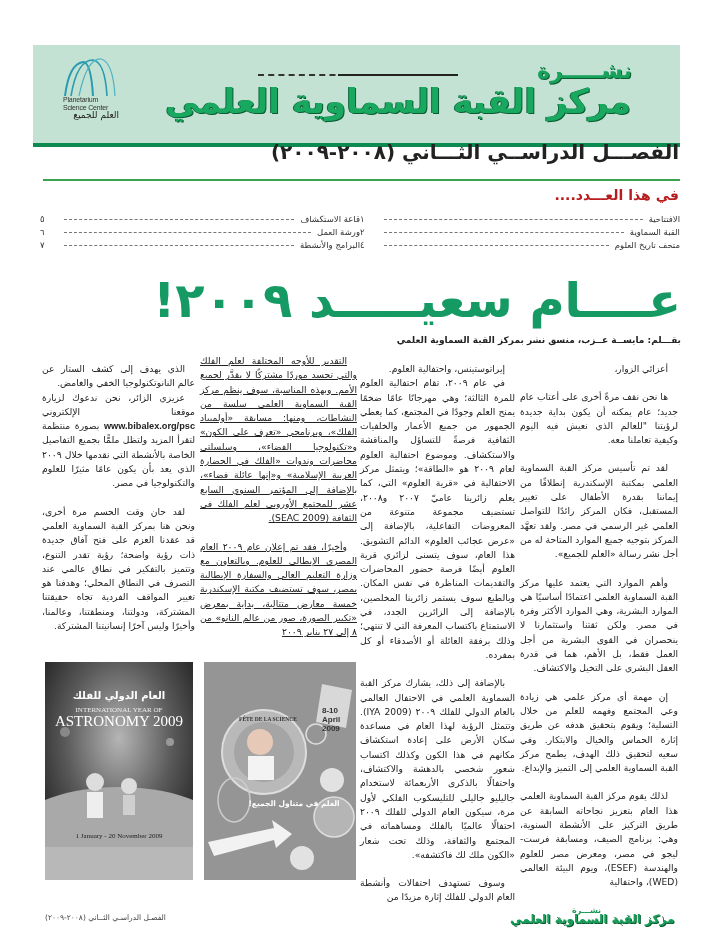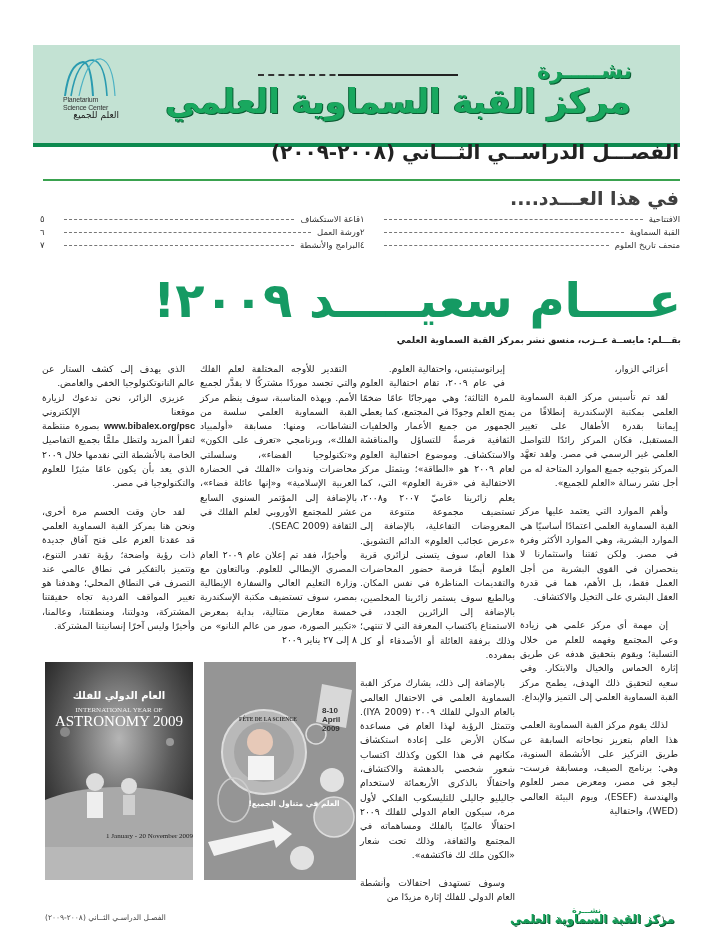--- a/index.html
+++ b/index.html
@@ -9,35 +9,35 @@
   .logo { position:absolute; left:55px; top:58px; width:70px; height:70px; }
   .logo svg { position:absolute; left:6px; top:0; }
   .logo .lt1 { position:absolute; left:8px; top:38px; font-family:"Liberation Sans", sans-serif; font-size:7px; color:#333; line-height:8px; letter-spacing:-0.2px; }
   .logo .lt2 { position:absolute; left:4px; top:52px; font-size:9px; color:#222; direction:rtl; width:60px; }
   .mast-small { position:absolute; right:81px; top:58px; font-size:22px; font-weight:bold; color:#17a35c; direction:rtl; letter-spacing:1px; text-shadow:1px 1px 0 #0b5c33; }
   .mast-dots { position:absolute; left:258px; top:74px; width:200px; height:2px; border-top:2px dashed #333; }
   .mast-dots2 { position:absolute; left:338px; top:74px; width:120px; height:2px; background:#222; }
   .mast-big { position:absolute; right:82px; top:80px; font-size:34px; font-weight:bold; color:#19a85f; direction:rtl; letter-spacing:0.5px; text-shadow:1px 1px 0 #0b5c33, -1px 0 0 #0e6a3d; line-height:42px; }
   .semester { position:absolute; right:34px; top:140px; font-size:20px; font-weight:bold; color:#222; direction:rtl; }
   .semester-rule { position:absolute; left:43px; top:179px; width:637px; height:2px; background:#3aa24f; }
-  .toc-title { position:absolute; right:34px; top:187px; font-size:19px; font-weight:bold; direction:rtl; color:#404040; }
+  .toc-title { position:absolute; right:34px; top:187px; font-size:14px; font-weight:bold; direction:rtl; color:#b91c1c; }
   .toc { position:absolute; left:40px; top:212px; width:640px; direction:rtl; font-size:8.5px; color:#333; }
   .toc-row { height:13px; display:flex; flex-direction:row; }
   .toc-cell { width:320px; display:flex; flex-direction:row; align-items:center; padding-right:0; }
   .toc-cell .lbl { white-space:nowrap; }
   .toc-cell .dots { flex:1; border-bottom:1px dashed #777; margin:0 6px; height:0; position:relative; top:1px; }
   .toc-cell .pg { width:18px; text-align:left; }
   .headline { position:absolute; right:32px; top:270px; font-size:48px; font-weight:bold; color:#159a63; direction:rtl; line-height:60px; letter-spacing:2px; }
   .byline { position:absolute; right:32px; top:335px; font-size:9px; color:#222; direction:rtl; font-weight:bold; }
   .col { position:absolute; direction:rtl; text-align:justify; font-size:9.2px; line-height:14.3px; color:#222; }
   .col p { margin:0 0 14px 0; text-indent:10px; }
   .col p.nogap { margin-bottom:0; }
   .col1 { left:520px; top:362px; width:158px; }
   .col2 { left:360px; top:362px; width:155px; }
-  .col3 { left:200px; top:362px; width:157px; }
+  .col3 { left:200px; top:354px; width:157px;text-decoration:underline; }
   .col4 { left:42px; top:362px; width:153px; }
   .url { font-family:"Liberation Sans", sans-serif; font-weight:bold; direction:ltr; unicode-bidi:embed; }
   .poster { position:absolute; background:#8a8a8a; overflow:hidden; }
   .poster1 { left:45px; top:662px; width:148px; height:218px; background:#ef4444; }
   .poster2 { left:204px; top:662px; width:152px; height:218px; background:#959595; }
   .footer-logo-small { position:absolute; left:548px; top:906px; font-size:8px; font-weight:bold; color:#1a9a55; direction:rtl;margin-left:24px; }
   .footer-logo { position:absolute; left:510px; top:912px; font-size:12px; font-weight:bold; color:#16a05a; direction:rtl; text-shadow:1px 1px 0 #0b5c33; }
   .footer-page { position:absolute; left:661px; top:914px; font-size:9px; color:#333; }
   .footer-issue { position:absolute; left:45px; top:913px; font-size:7.5px; color:#444; direction:rtl; }
 </style>
@@ -106,20 +106,21 @@
         <span class="pg">٧</span>
     </div>
   </div>
 </div>
 
 <div class="headline">عــــام سعيـــــد ٢٠٠٩!</div>
 <div class="byline">بقـــلم: مايســة عــزب، منسق نشر بمركز القبة السماوية العلمي</div>
 
 <div class="col col1">
   <p>أعزائي الزوار،</p>
+  <p>ها نحن نقف مرةً أخرى على أعتاب عام جديد؛ عام يمكنه أن يكون بداية جديدة لرؤيتنا "للعالم الذي نعيش فيه اليوم وكيفية تعاملنا معه.</p>
   <p>لقد تم تأسيس مركز القبة السماوية العلمي بمكتبة الإسكندرية إنطلاقًا من إيماننا بقدرة الأطفال على تغيير المستقبل، فكان المركز رائدًا للتواصل العلمي غير الرسمي في مصر. ولقد تعهَّد المركز بتوجيه جميع الموارد المتاحة له من أجل نشر رسالة «العلم للجميع».</p>
   <p>وأهم الموارد التي يعتمد عليها مركز القبة السماوية العلمي اعتمادًا أساسيًا هي الموارد البشرية، وهي الموارد الأكثر وفرة في مصر. ولكن ثقتنا واستثمارنا لا ينحصران في القوى البشرية من أجل العمل فقط، بل الأهم، هما في قدرة العقل البشري على التخيل والاكتشاف.</p>
   <p>إن مهمة أي مركز علمي هي زيادة وعي المجتمع وفهمه للعلم من خلال التسلية؛ ويقوم بتحقيق هدفه عن طريق إثارة الحماس والخيال والابتكار. وفي سعيه لتحقيق ذلك الهدف، يطمح مركز القبة السماوية العلمي إلى التميز والإبداع.</p>
   <p>لذلك يقوم مركز القبة السماوية العلمي هذا العام بتعزيز نجاحاته السابقة عن طريق التركيز على الأنشطة السنوية، وهي: برنامج الصيف، ومسابقة فرست-ليجو في مصر، ومعرض مصر للعلوم والهندسة (ESEF)، ويوم البيئة العالمي (WED)، واحتفالية</p>
 </div>
 
 <div class="col col2">
   <p class="nogap">إيراتوستينس، واحتفالية العلوم.</p>
   <p>في عام ٢٠٠٩، تقام احتفالية العلوم للمرة الثالثة؛ وهي مهرجانًا عامًا ضخمًا يمنح العلم وجودًا في المجتمع، كما يعطي الجمهور من جميع الأعمار والخلفيات الثقافية فرصةً للتساؤل والمناقشة والاستكشاف. وموضوع احتفالية العلوم لعام ٢٠٠٩ هو «الطاقة»؛ ويتمثل مركز الاحتفالية في «قرية العلوم» التي، كما يعلم زائرينا عاميّ ٢٠٠٧ و٢٠٠٨، تستضيف مجموعة متنوعة من المعروضات التفاعلية، بالإضافة إلى «عرض عجائب العلوم» الدائم التشويق. هذا العام، سوف يتسنى لزائري قرية العلوم أيضًا فرصة حضور المحاضرات والتقديمات المناظرة في نفس المكان. وبالطبع سوف يستمر زائرينا المخلصين، بالإضافة إلى الزائرين الجدد، في الاستمتاع باكتساب المعرفة التي لا تنتهي؛ وذلك برفقة العائلة أو الأصدقاء أو كل بمفرده.</p>
   <p>بالإضافة إلى ذلك، يشارك مركز القبة السماوية العلمي في الاحتفال العالمي بالعام الدولي للفلك ٢٠٠٩ (IYA 2009). وتتمثل الرؤية لهذا العام في مساعدة سكان الأرض على إعادة استكشاف مكانهم في هذا الكون وكذلك اكتساب شعور شخصي بالدهشة والاكتشاف، واحتفالًا بالذكرى الأربعمائة لاستخدام جاليليو جاليلي للتليسكوب الفلكي لأول مرة، سيكون العام الدولي للفلك ٢٠٠٩ احتفالًا عالميًا بالفلك ومساهماته في المجتمع والثقافة، وذلك تحت شعار «الكون ملك لك فاكتشفه».</p>
@@ -152,21 +153,21 @@
     <circle cx="50" cy="120" r="9" fill="#ddd"></circle>
     <rect x="42" y="130" width="16" height="26" fill="#eee"></rect>
     <circle cx="84" cy="124" r="8" fill="#ddd"></circle>
     <rect x="78" y="133" width="12" height="20" fill="#cfcfcf"></rect>
     <circle cx="20" cy="70" r="5" fill="#888"></circle>
     <circle cx="125" cy="80" r="4" fill="#999"></circle>
   </svg>
   <div style="position:absolute;top:28px;width:100%;text-align:center;color:#fff;font-size:10px;font-weight:bold;direction:rtl;">العام الدولي للفلك</div>
   <div style="position:absolute;top:44px;width:100%;text-align:center;color:#eee;font-family:'Liberation Serif',serif;font-size:7px;">INTERNATIONAL YEAR OF</div>
   <div style="position:absolute;top:51px;width:100%;text-align:center;color:#fff;font-family:'Liberation Serif',serif;font-size:15px;">ASTRONOMY 2009</div>
-  <div style="position:absolute;top:170px;width:100%;text-align:right;color:#222;font-family:'Liberation Serif',serif;font-size:7px;">1 January - 20 November 2009</div>
+  <div style="position:absolute;top:170px;width:100%;text-align:center;color:#222;font-family:'Liberation Serif',serif;font-size:7px;">1 January - 20 November 2009</div>
 </div>
 
 <div class="poster poster2">
   <svg width="152" height="218" viewBox="0 0 152 218">
     <rect width="152" height="218" fill="#959595"></rect>
     <circle cx="60" cy="90" r="42" fill="#b9b9b9" stroke="#ddd" stroke-width="2"></circle>
     <circle cx="60" cy="90" r="30" fill="#a5a5a5"></circle>
     <circle cx="56" cy="80" r="13" fill="#e7c9b8"></circle>
     <rect x="44" y="94" width="26" height="24" fill="#f3f3f3"></rect>
     <polygon points="118,22 148,28 142,66 112,60" fill="#d8d8d8"></polygon>

